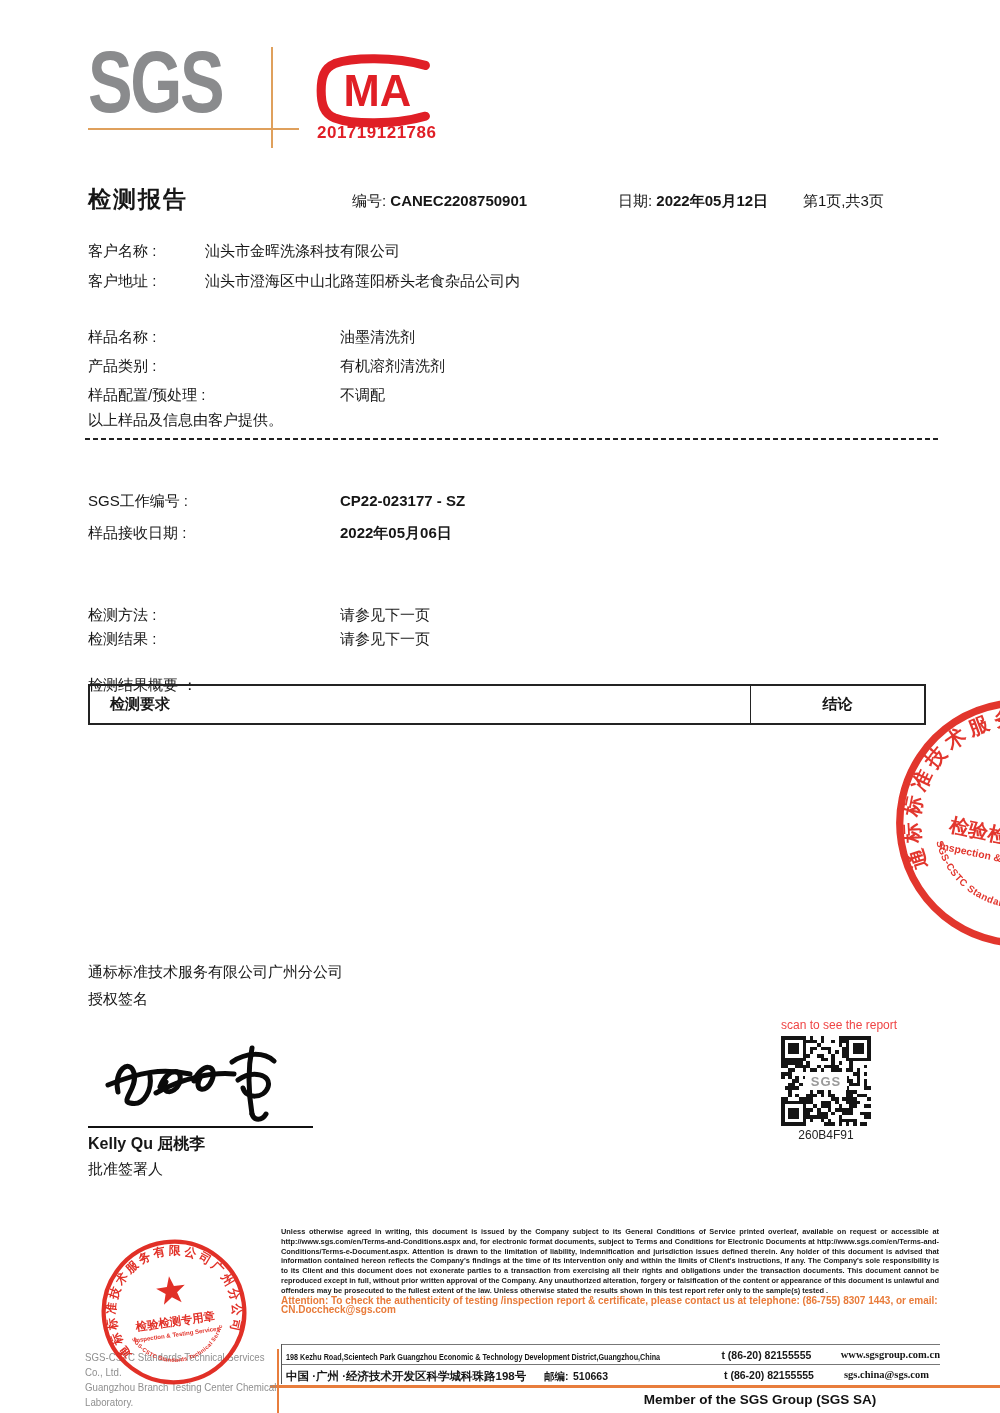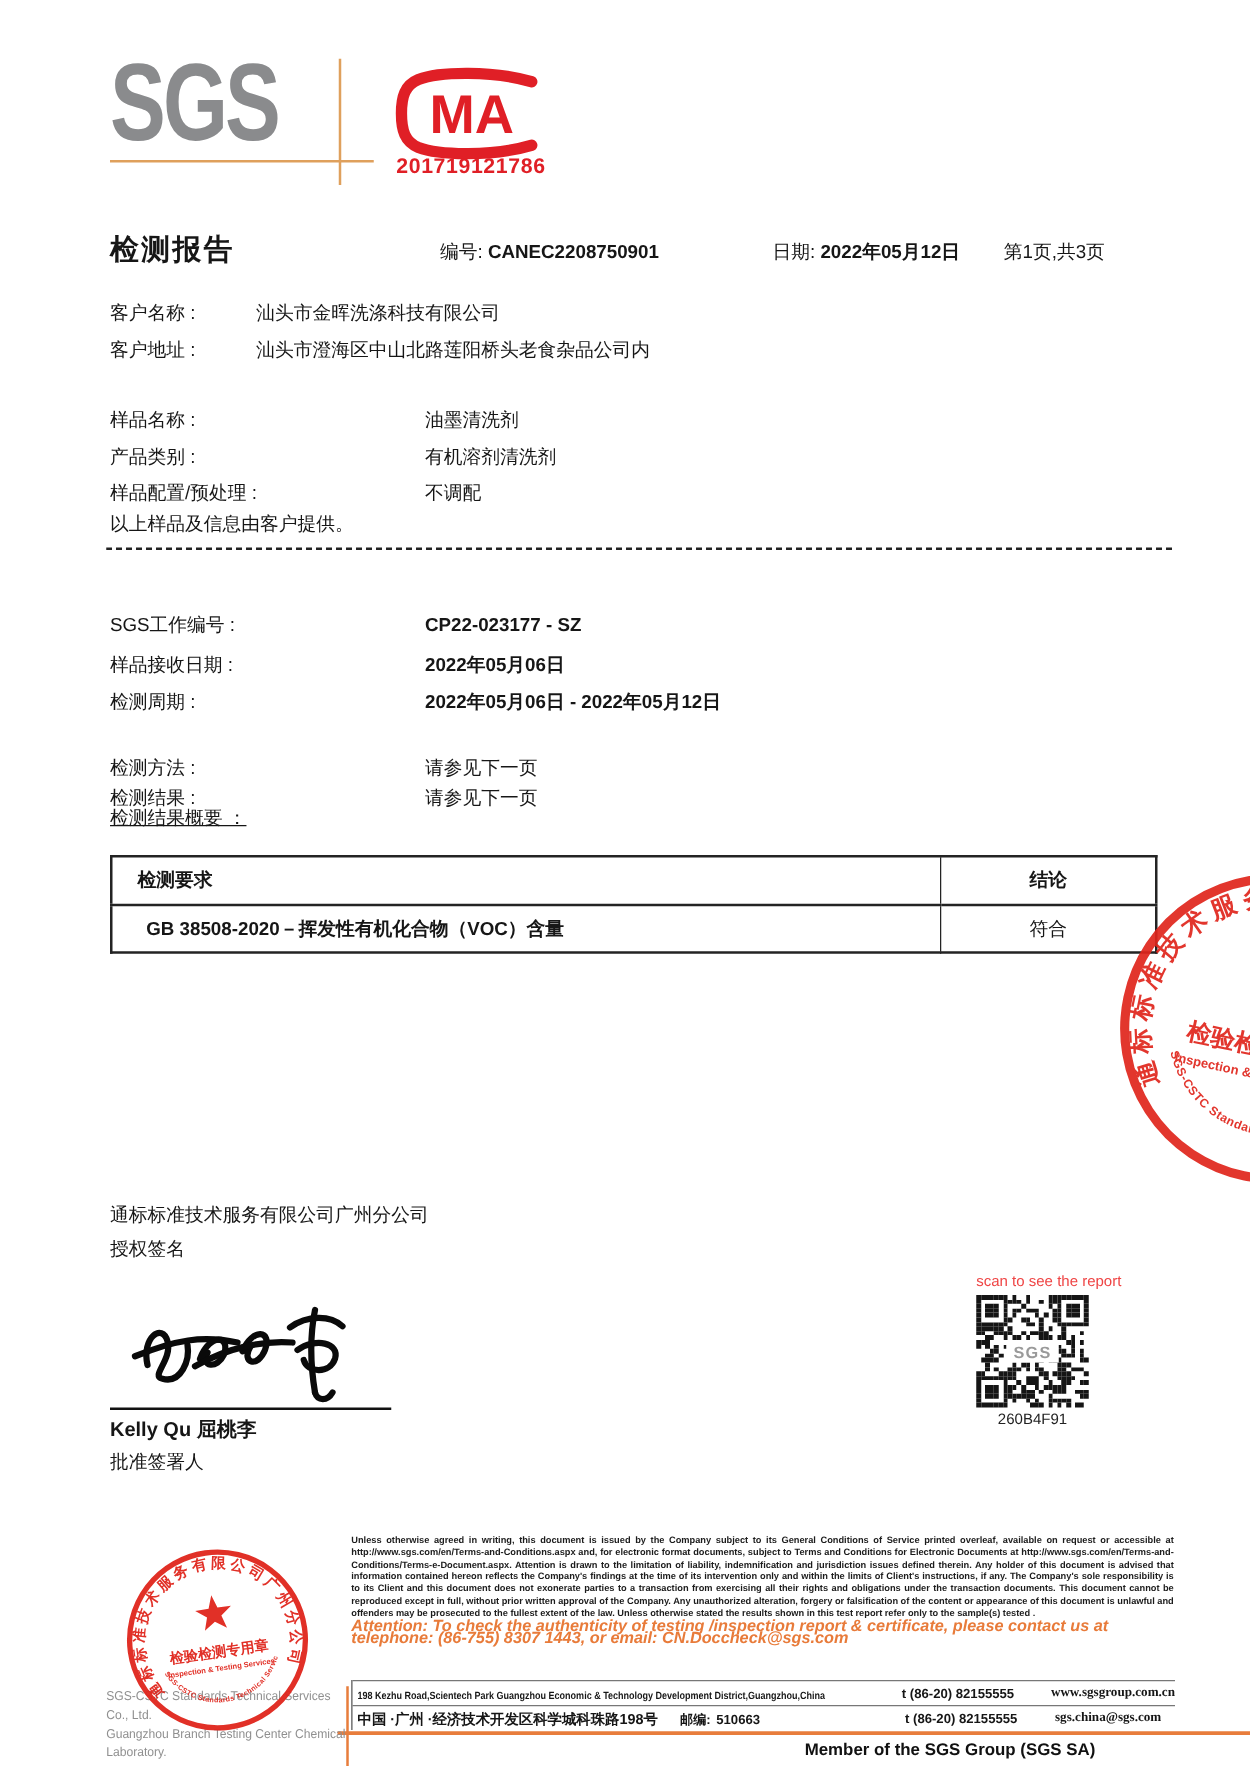--- a/index.html
+++ b/index.html
@@ -24,21 +24,21 @@
   .page-ind{left:803px;top:192px;}
 
   
   .row{position:absolute;left:88px;display:flex;font-size:15px;line-height:20px;}
   .row .lbl{flex:none;}
   .lw1{width:117px;} .lw2{width:252px;}
   .dashes{left:85px;top:438px;width:855px;height:2px;
           background:repeating-linear-gradient(90deg,#222 0 5px,transparent 5px 8px);}
 
   
-  .sum-head{left:88px;top:645px;font-size:15px;text-decoration:underline;}
+  .sum-head{left:88px;top:676px;font-size:15px;}
   .stable{left:88px;top:684px;width:838px;border:2px solid #232323;border-collapse:collapse;font-size:15px;}
   .stable td{border:1px solid #232323;}
   .stable tr.h td{border-bottom:2px solid #232323;font-weight:bold;height:35px;}
   .c1{padding-left:20px;width:660px;}
   .c2{text-align:center;width:176px;}
   .stable tr.d td{height:34px;}
   .stable tr.d .c1{padding-left:27px;font-weight:600;}
 
   
   .stamp-svg text{font-family:"Liberation Sans",sans-serif;}
@@ -65,21 +65,21 @@
   .qr-grid i{background:#151515;display:block;}
   .qr-center{position:absolute;left:24px;top:36px;width:42px;height:18px;background:#fff;display:flex;
              align-items:center;justify-content:center;font-weight:bold;color:#9a9a9a;font-size:13px;letter-spacing:1px;}
   .qr-id{width:90px;text-align:center;font-size:12px;margin-top:2px;color:#222;}
 
   
   .f-company{left:85px;top:1350px;width:210px;font-size:10.2px;line-height:15px;color:#8f8f8f;
              transform:scaleX(.95);transform-origin:left top;z-index:2;}
   .f-block{left:281px;top:1227px;width:658px;}
   .f-disclaimer{font-size:7.4px;font-weight:bold;line-height:9.8px;text-align:justify;color:#1c1c1c;margin:0;}
-  .f-attention{font-size:13px;font-weight:bold;line-height:9.8px;color:#e87b3a;margin:0;font-style:italic;}
+  .f-attention{font-size:10px;font-weight:bold;line-height:9.8px;color:#e87b3a;margin:0;}
   .addr{left:281px;top:1344px;width:658px;border-left:1px solid #555;z-index:1;}
   .addr-row{display:flex;align-items:center;height:19px;padding-left:4px;}
   .addr-row.en{border-top:1px solid #777;border-bottom:1px solid #777;}
   .a-c1{width:438px;white-space:nowrap;overflow:hidden;}
   .a-en{font-size:8.4px;font-weight:bold;transform:scaleX(.86);transform-origin:left center;display:inline-block;}
   .a-zip{font-size:10.5px;font-weight:bold;}
   .a-cn{font-size:11.5px;font-weight:bold;}
   .a-c2{width:120px;font-size:10.5px;font-weight:bold;}
   .a-c3{font-size:10.5px;font-weight:bold;font-family:Liberation Serif, serif;}
   .orange-h{left:270px;top:1385px;width:730px;height:3px;background:#e87d3c;}
@@ -133,43 +133,35 @@
   <div class="abs dashes"></div>
 
   <div class="row" style="top:491px">
     <span class="lbl lw2">SGS工作编号 :</span>
     <span class="bold">CP22-023177 - SZ</span>
     </div>
   <div class="row" style="top:523px">
     <span class="lbl lw2">样品接收日期 :</span>
     <span class="bold">2022年05月06日</span>
     </div>
-  <div class="row" style="top:552px">
-    <span class="lbl lw2">检测周期 :</span>
-    <span class="bold">2022年05月06日 - 2022年05月12日</span>
-    </div>
   <div class="row" style="top:605px">
     <span class="lbl lw2">检测方法 :</span>
     <span>请参见下一页</span>
     </div>
   <div class="row" style="top:629px">
     <span class="lbl lw2">检测结果 :</span>
     <span>请参见下一页</span>
     </div>
 
   <div class="abs sum-head">检测结果概要 ：</div>
   <table class="abs stable">
     <tbody>
         <tr class="h">
       <td class="c1">检测要求</td>
       <td class="c2">结论</td>
-    </tr>
-    <tr class="d">
-      <td class="c1">GB 38508-2020－挥发性有机化合物（VOC）含量</td>
-      <td class="c2">符合</td>
     </tr>
   </tbody>
     </table>
 
   <svg class="abs side-stamp stamp-svg" viewBox="0 0 160 160">
     <circle cx="80" cy="80" r="74" fill="none" stroke="#e0251c" stroke-width="4.5"></circle>
     <defs>
       <path id="sB-ring" d="M 30 118 A 62 62 0 1 1 130 118"></path>
       <path id="sB-eng" d="M 32 102 A 53 53 0 0 0 128 102"></path>
     </defs>

